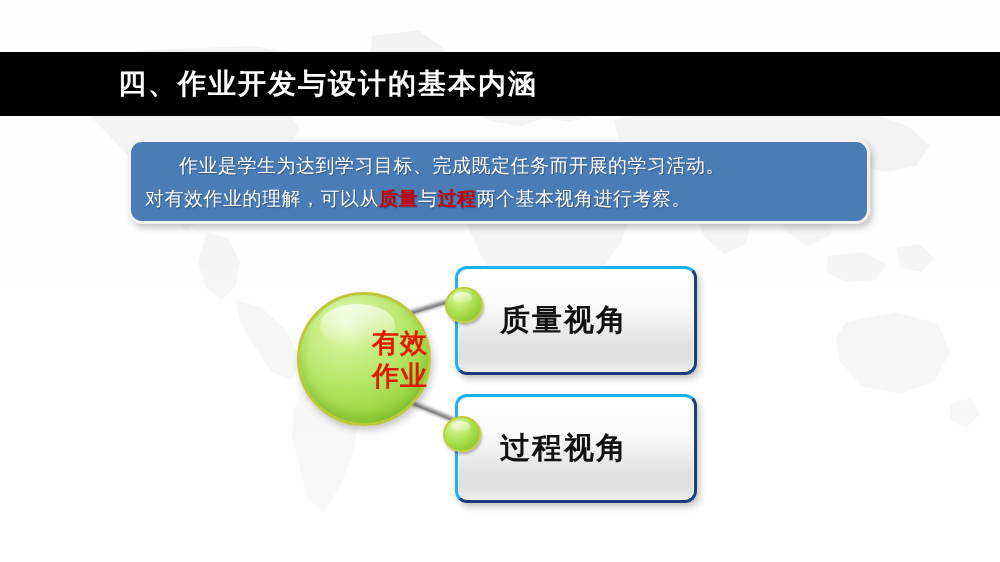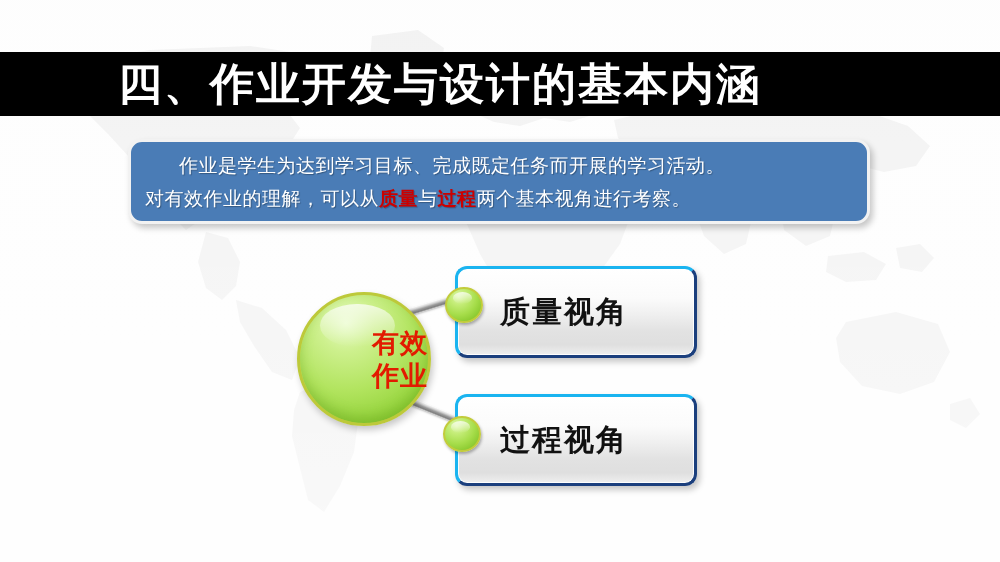--- a/index.html
+++ b/index.html
@@ -56,21 +56,21 @@
     top: 52px;
     width: 1000px;
     height: 64px;
     background: #000000;
     display: flex;
     align-items: center;
   }
   .title-text {
     margin-left: 118px;
     color: #ffffff;
-    font-size: 44px;
+    font-size: 28px;
     font-weight: bold;
     letter-spacing: 2px;
     font-family: Liberation Sans, sans-serif;
     white-space: nowrap;
   }
 
   
   .statement-box {
     position: absolute;
     left: 128px;
@@ -198,21 +198,21 @@
     border-radius: 50%;
     background: linear-gradient(to bottom, rgba(255,255,255,0.75), rgba(255,255,255,0));
   }
   .node-top    { left: 445px; top: 287px; }
   .node-bottom { left: 443px; top: 416px; }
 
   
   .card {
     position: absolute;
     width: 242px;
-    height: 92px;
+    height: 109px;
     border-radius: 12px;
     box-sizing: border-box;
     background: linear-gradient(to bottom,
         #ffffff 0%, #fbfbfb 34%, #f0f0f0 52%, #e2e2e2 72%, #dfdfdf 88%, #efefef 100%);
     border-top: 3px solid #1ab4f0;
     border-left: 3px solid #1ab4f0;
     border-right: 3px solid #1b3f7d;
     border-bottom: 3px solid #1b3f7d;
     box-shadow: 3px 4px 6px rgba(0,0,0,0.22), inset 0 0 0 1px rgba(255,255,255,0.9);
     display: flex;

